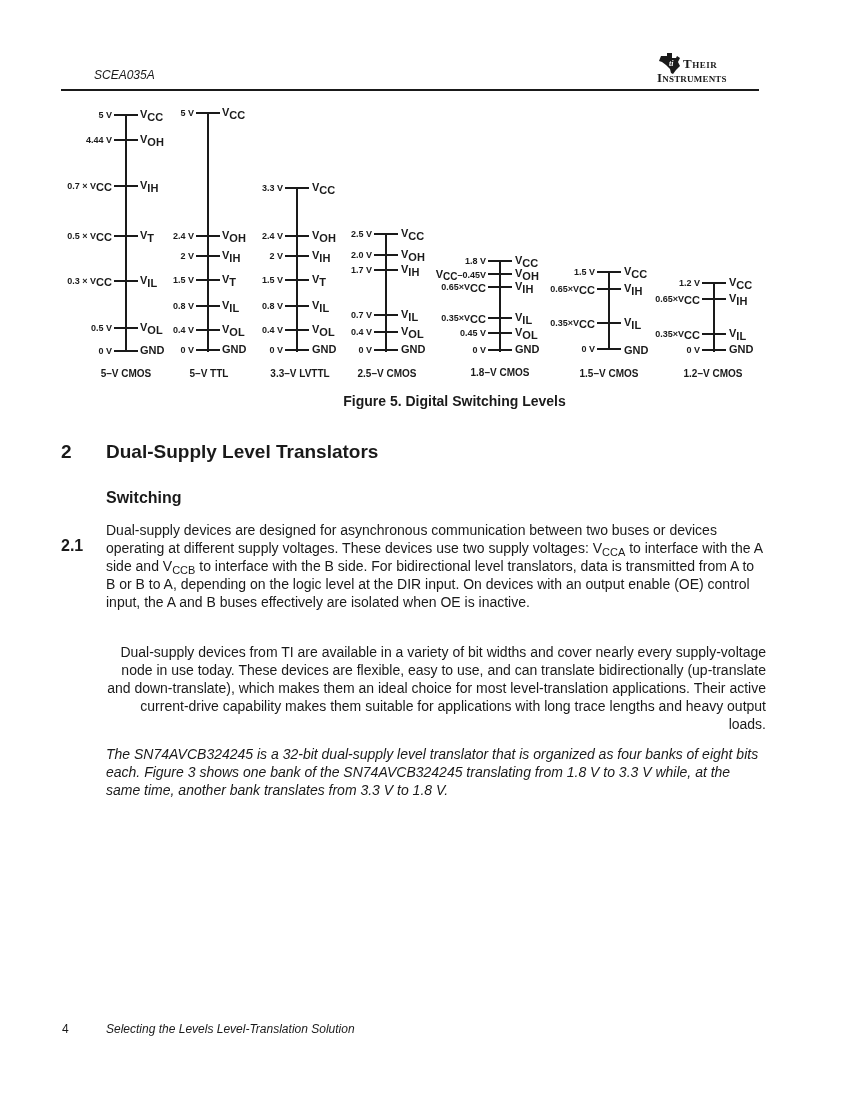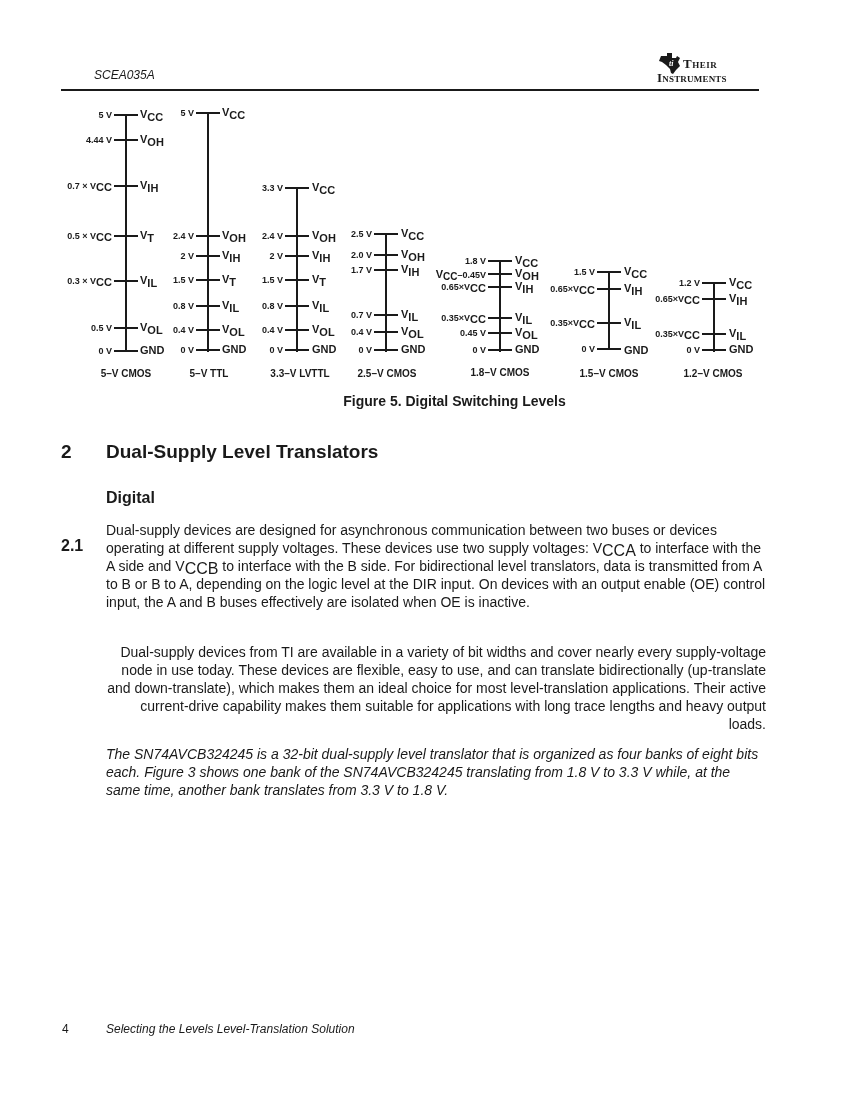--- a/index.html
+++ b/index.html
@@ -19,21 +19,21 @@
 
   .caption { left: 0; width: 849px; top: 393px; text-align: center; font-size: 14px; font-weight: bold; padding-left: 60px; box-sizing: border-box; }
   .h1-num { left: 61px; top: 441px; font-size: 19px; font-weight: bold; }
   .h1-title { left: 106px; top: 441px; font-size: 19px; font-weight: bold; }
   .h2-num { left: 61px; top: 489px; font-size: 16px; font-weight: bold; margin-top: 48px; }
   .h2-title { left: 106px; top: 489px; font-size: 16px; font-weight: bold; }
   .para { left: 106px; width: 660px; font-size: 14px; line-height: 18px; }
   .p1 { top: 521px; }
   .p2 { top: 643px; text-align: right; }
   .p3 { top: 745px; font-style: italic; }
-  sub { font-size: 16px; vertical-align: -3px; line-height: 0; text-align: right; }
+  sub { font-size: 11px; vertical-align: -3px; line-height: 0; text-align: right; }
   .footer-num { left: 62px; top: 1022px; font-size: 12px; }
   .footer-title { left: 106px; top: 1022px; font-size: 12px; font-style: italic; }
 </style>
 </head>
 <body>
 
 <div class="abs doc-id">SCEA035A</div>
 
 <div class="abs logo">
   <svg width="26" height="24" viewBox="0 0 26 24">
@@ -231,21 +231,21 @@
     <text x="713" y="377" font-size="10" text-anchor="middle">1.2–V CMOS</text>
   </svg>
 </div>
 
 <div class="abs caption">Figure 5.  Digital Switching Levels</div>
 
 <div class="abs h1-num">2</div>
 <div class="abs h1-title">Dual-Supply Level Translators</div>
 
 <div class="abs h2-num">2.1</div>
-<div class="abs h2-title">Digital</div>
+<div class="abs h2-title">Switching</div>
 
 <p class="abs para p1" style="margin:0"><span>Dual-supply devices are designed for asynchronous communication between two buses or devices operating at different supply voltages. These devices use two supply voltages: V</span><sub>CCA</sub><span> to interface with the A side and V</span><sub>CCB</sub><span> to interface with the B side. For bidirectional level translators, data is transmitted from A to B or B to A, depending on the logic level at the DIR input. On devices with an output enable (OE) control input, the A and B buses effectively are isolated when OE is inactive.</span></p>
 
 <p class="abs para p2" style="margin:0">Dual-supply devices from TI are available in a variety of bit widths and cover nearly every supply-voltage node in use today. These devices are flexible, easy to use, and can translate bidirectionally (up-translate and down-translate), which makes them an ideal choice for most level-translation applications. Their active current-drive capability makes them suitable for applications with long trace lengths and heavy output loads.</p>
 
 <p class="abs para p3" style="margin:0">The SN74AVCB324245 is a 32-bit dual-supply level translator that is organized as four banks of eight bits each. Figure 3 shows one bank of the SN74AVCB324245 translating from 1.8 V to 3.3 V while, at the same time, another bank translates from 3.3 V to 1.8 V.</p>
 
 <div class="abs footer-num">4</div>
 <div class="abs footer-title">Selecting the Levels Level-Translation Solution</div>
 

